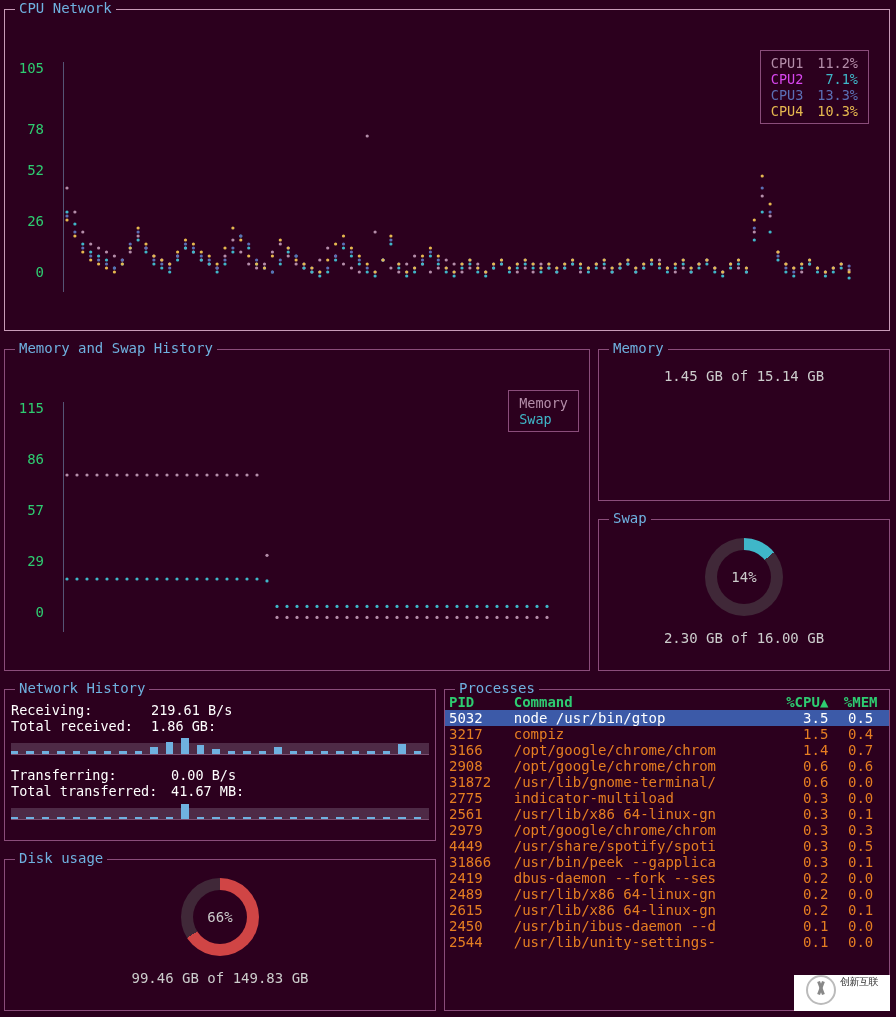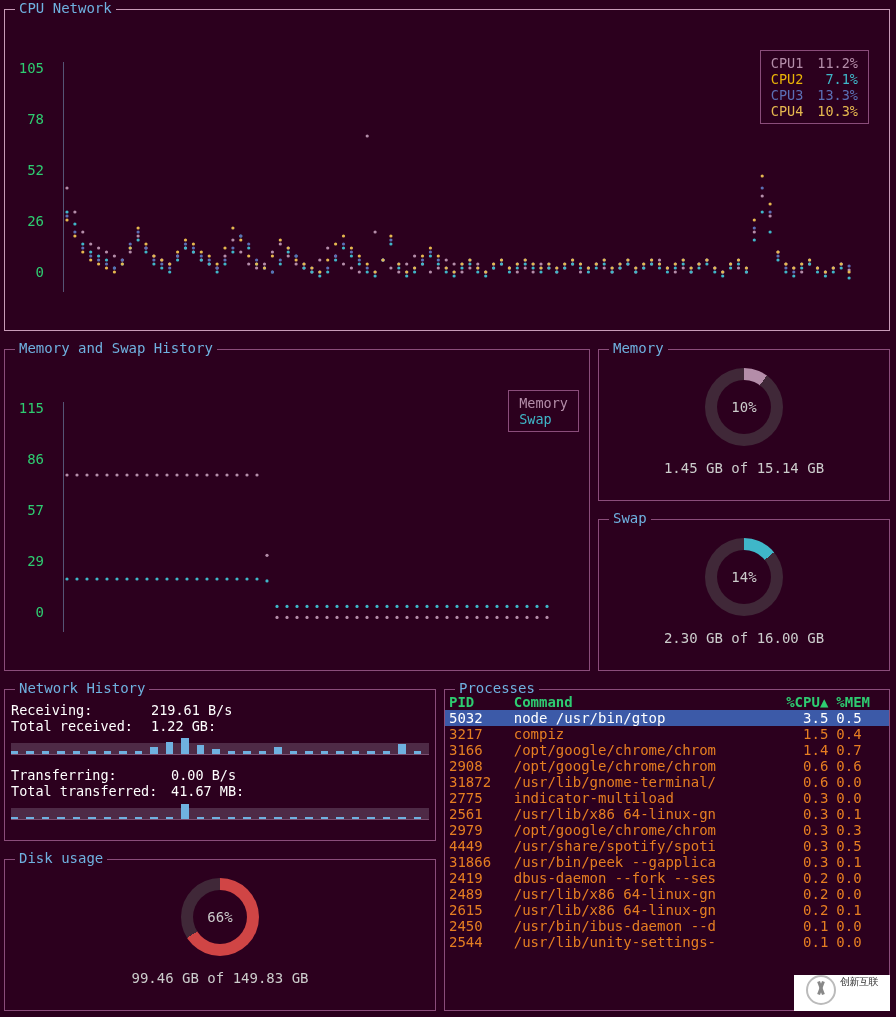--- a/index.html
+++ b/index.html
@@ -55,21 +55,21 @@
 .bar-seg { width: 8px; margin-right: 8px; background: #6fb1e0; }
 .proc-header td { color: #2ecc71; font-weight: bold; }
 .proc-table { width: 100%; border-collapse: collapse; font-size: 14px; }
 .proc-table td { padding: 0 4px; white-space: nowrap; overflow: hidden; }
 .proc-row td { color: #e67e22; }
 .proc-row.selected { background: #3c5aa8; }
 .proc-row.selected td { color: #fff; }
 .col-pid { width: 56px; margin-left: 44px; }
 .col-cmd { width: 255px; overflow: hidden; }
 .col-cpu { width: 48px; text-align: right; }
-.col-mem { width: 48px; text-align: left; }
+.col-mem { width: 48px; text-align: center; }
 svg.chart { position: absolute; left: 58px; bottom: 8px; }
 .watermark {
   position: absolute;
   bottom: 6px; right: 6px;
   background: #fff;
   width: 96px; height: 36px;
   display: flex; justify-content: center;
   color: #333; font-size: 10px; letter-spacing: -0.5px; font-family: sans-serif;
 }
 .watermark .logo {
@@ -82,21 +82,21 @@
 .watermark .logo::before { width: 3px; height: 14px; top: 4px; left: 50%; transform: translateX(-50%) rotate(20deg);}
 .watermark .logo::after { width: 3px; height: 14px; top: 4px; left: 50%; transform: translateX(-50%) rotate(-20deg);}
 </style>
 </head>
 <body>
 
 <div class="panel bright" style="left:4px; top:9px; width:884px; height:320px;">
   <span class="panel-title">CPU Network</span>
 
   <div class="axis-label" style="top:50px">105</div>
-  <div class="axis-label" style="top:101px">78</div>
+  <div class="axis-label" style="top:111px">78</div>
   <div class="axis-label" style="top:152px">52</div>
   <div class="axis-label" style="top:203px">26</div>
   <div class="axis-label" style="top:254px">0</div>
 
   <svg class="chart" width="800" height="260" viewBox="0 0 800 260" id="cpu-svg">
     <line x1="0" y1="0" x2="0" y2="230" stroke="#7fa7c9" stroke-width="1"></line>
   <circle cx="4.0" cy="126.0" r="1.6" fill="#b48da9"></circle>
       <circle cx="11.9" cy="150.0" r="1.6" fill="#b48da9"></circle>
       <circle cx="19.8" cy="170.0" r="1.6" fill="#b48da9"></circle>
       <circle cx="27.7" cy="182.0" r="1.6" fill="#b48da9"></circle>
@@ -497,21 +497,21 @@
       <circle cx="778.2" cy="202.0" r="1.6" fill="#e6b84f"></circle>
       <circle cx="786.1" cy="210.0" r="1.6" fill="#e6b84f"></circle>
     </svg>
 
   <div class="legend-box" style="top:40px; right:20px;margin-left:25px;" id="cpu-legend">
       <div class="legend-row">
         <span style="color:#b48da9">CPU1</span>
         <span style="color:#b48da9">11.2%</span>
       </div>
       <div class="legend-row">
-        <span style="color:#eab308">CPU2</span>
+        <span style="color:#d946ef">CPU2</span>
         <span style="color:#3fb7c9">7.1%</span>
       </div>
       <div class="legend-row">
         <span style="color:#5b6fb5">CPU3</span>
         <span style="color:#5b6fb5">13.3%</span>
       </div>
       <div class="legend-row">
         <span style="color:#e6b84f">CPU4</span>
         <span style="color:#e6b84f">10.3%</span>
       </div>
@@ -631,23 +631,20 @@
 
   <div class="legend-box" style="top:40px; right:10px;" id="ms-legend">
       <div><span style="color:#b48da9">Memory</span></div>
       <div><span style="color:#3fb7c9">Swap</span></div>
     </div>
 </div>
 
 <div class="panel" style="left:598px; top:349px; width:290px; height:150px;">
   <span class="panel-title">Memory</span>
   <div style="margin-top:18px;">
-    <div class="donut" style="background: conic-gradient(#b48da9 0 10%, #402838 10% 100%);">
-      <span class="donut-pct">10%</span>
-    </div>
     <div class="info-line">1.45 GB of 15.14 GB</div>
   </div>
 </div>
 
 <div class="panel" style="left:598px; top:519px; width:290px; height:150px;">
   <span class="panel-title">Swap</span>
   <div style="margin-top:18px;">
     <div class="donut" style="background: conic-gradient(#3fb7c9 0 14%, #402838 14% 100%);">
       <span class="donut-pct">14%</span>
     </div>
@@ -657,21 +654,21 @@
 
 <div class="panel" style="left:4px; top:689px; width:430px; height:150px;">
   <span class="panel-title">Network History</span>
   <div class="net-block">
     <div class="net-line">
       <span class="net-label">Receiving:</span>
       <span class="net-value">219.61  B/s</span>
     </div>
     <div class="net-line">
       <span class="net-label">Total received:</span>
-      <span class="net-value">1.22 GB:</span>
+      <span class="net-value">1.86 GB:</span>
     </div>
     <div class="bar-track" id="rx-bars">
         <div class="bar-seg" style="height: 3px;"></div>
         <div class="bar-seg" style="height: 3px;"></div>
         <div class="bar-seg" style="height: 3px;"></div>
         <div class="bar-seg" style="height: 3px;"></div>
         <div class="bar-seg" style="height: 3px;"></div>
         <div class="bar-seg" style="height: 3px;"></div>
         <div class="bar-seg" style="height: 3px;"></div>
         <div class="bar-seg" style="height: 3px;"></div>

